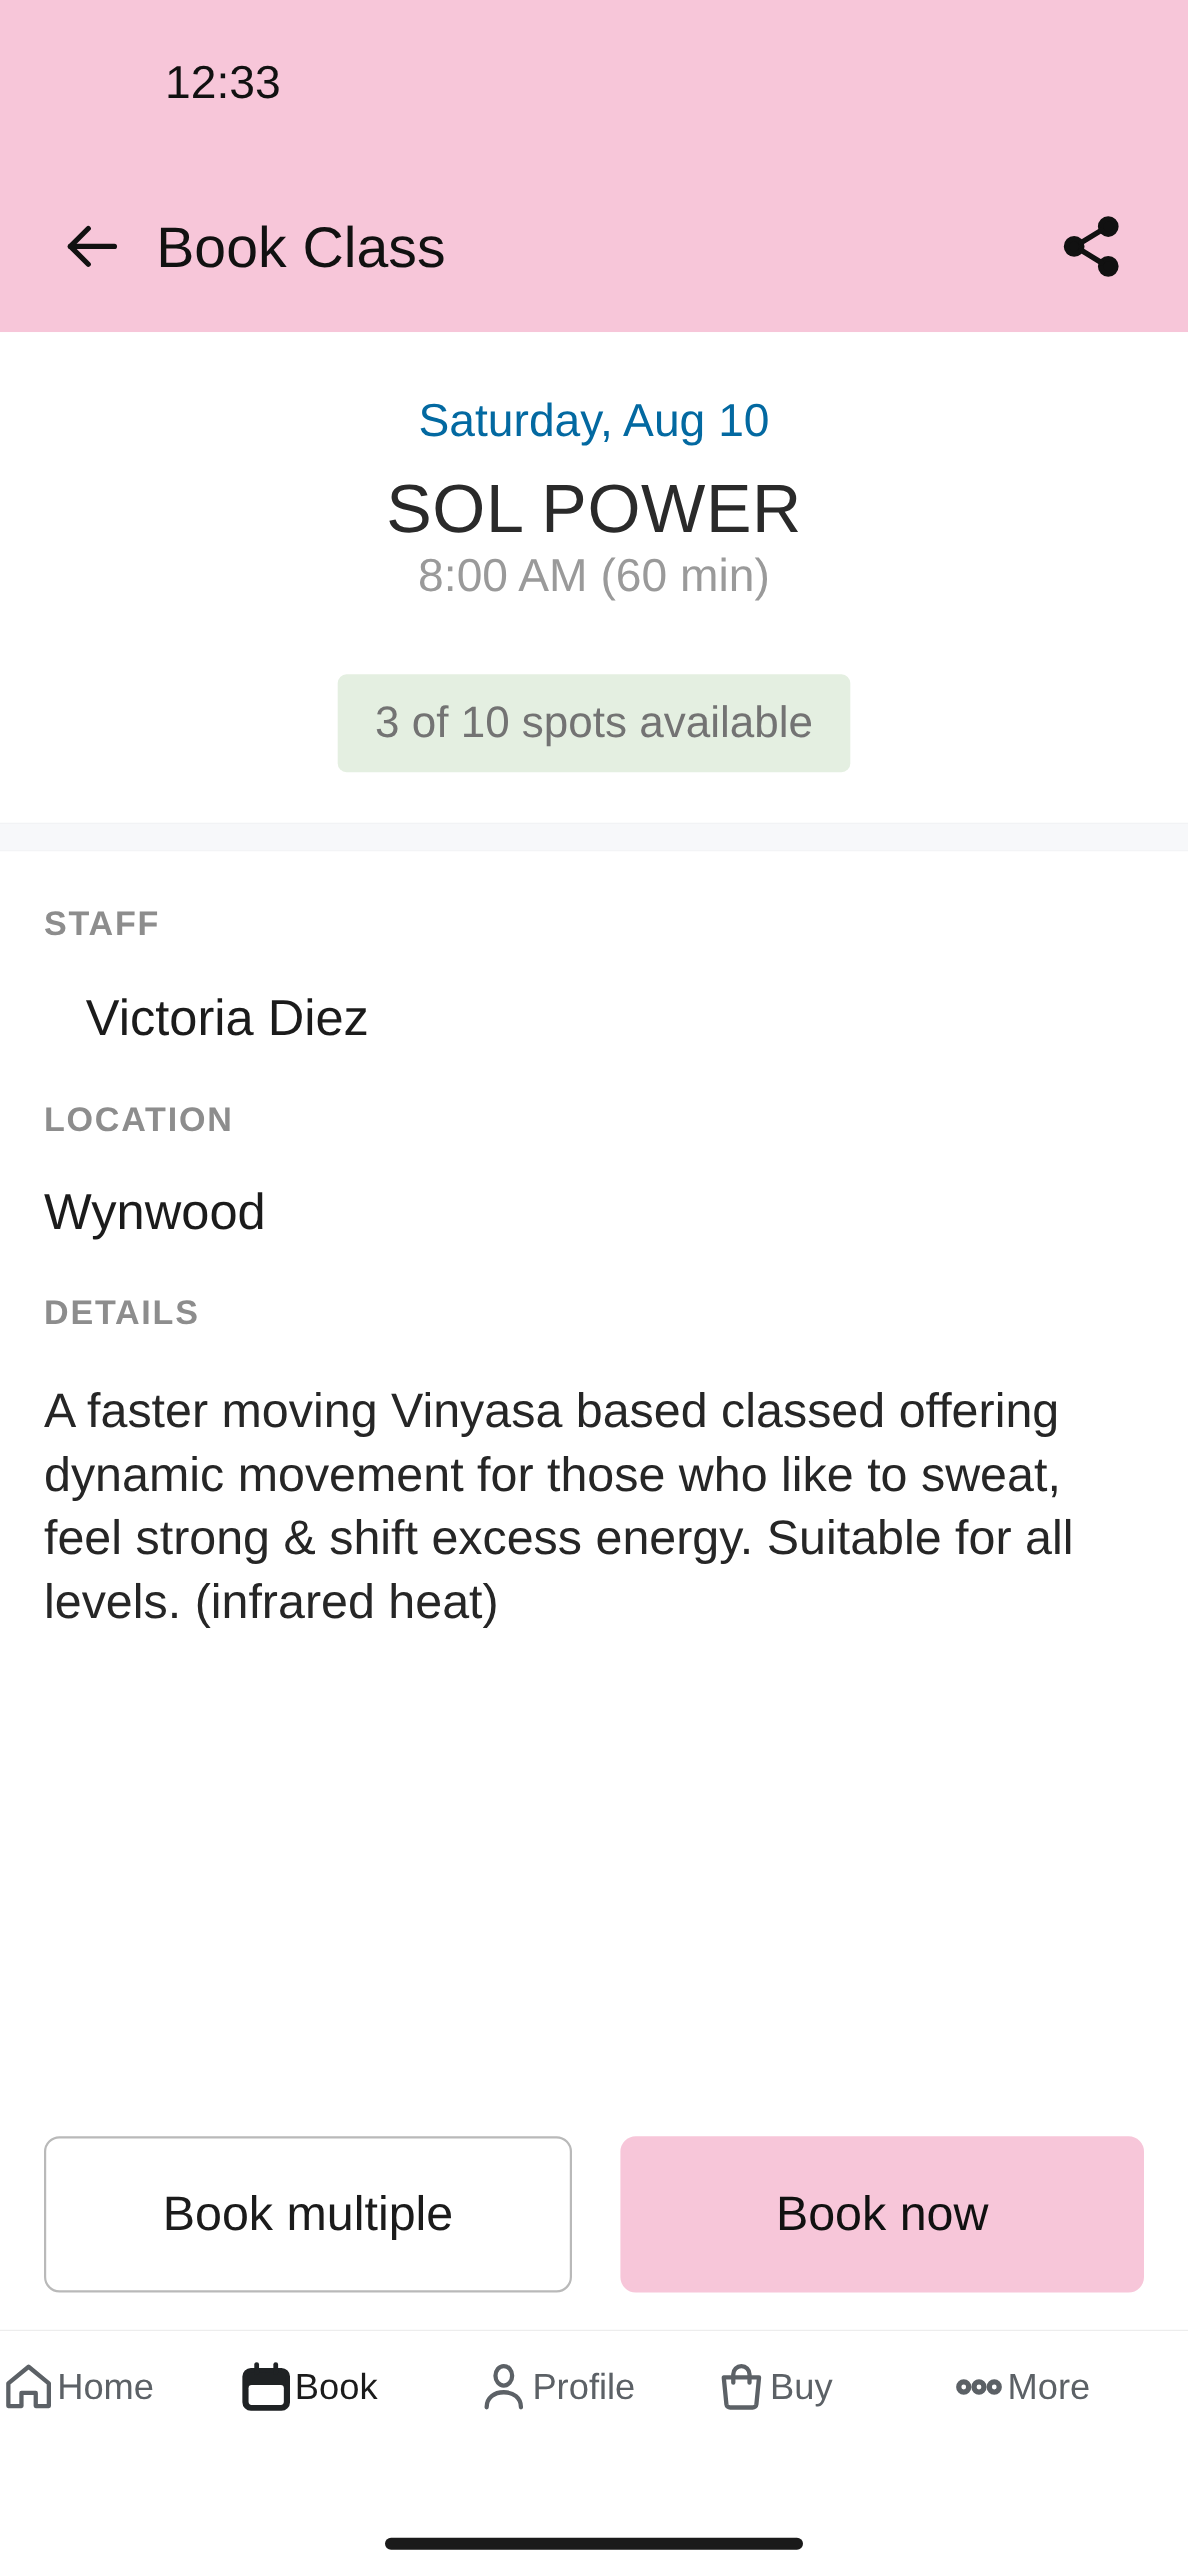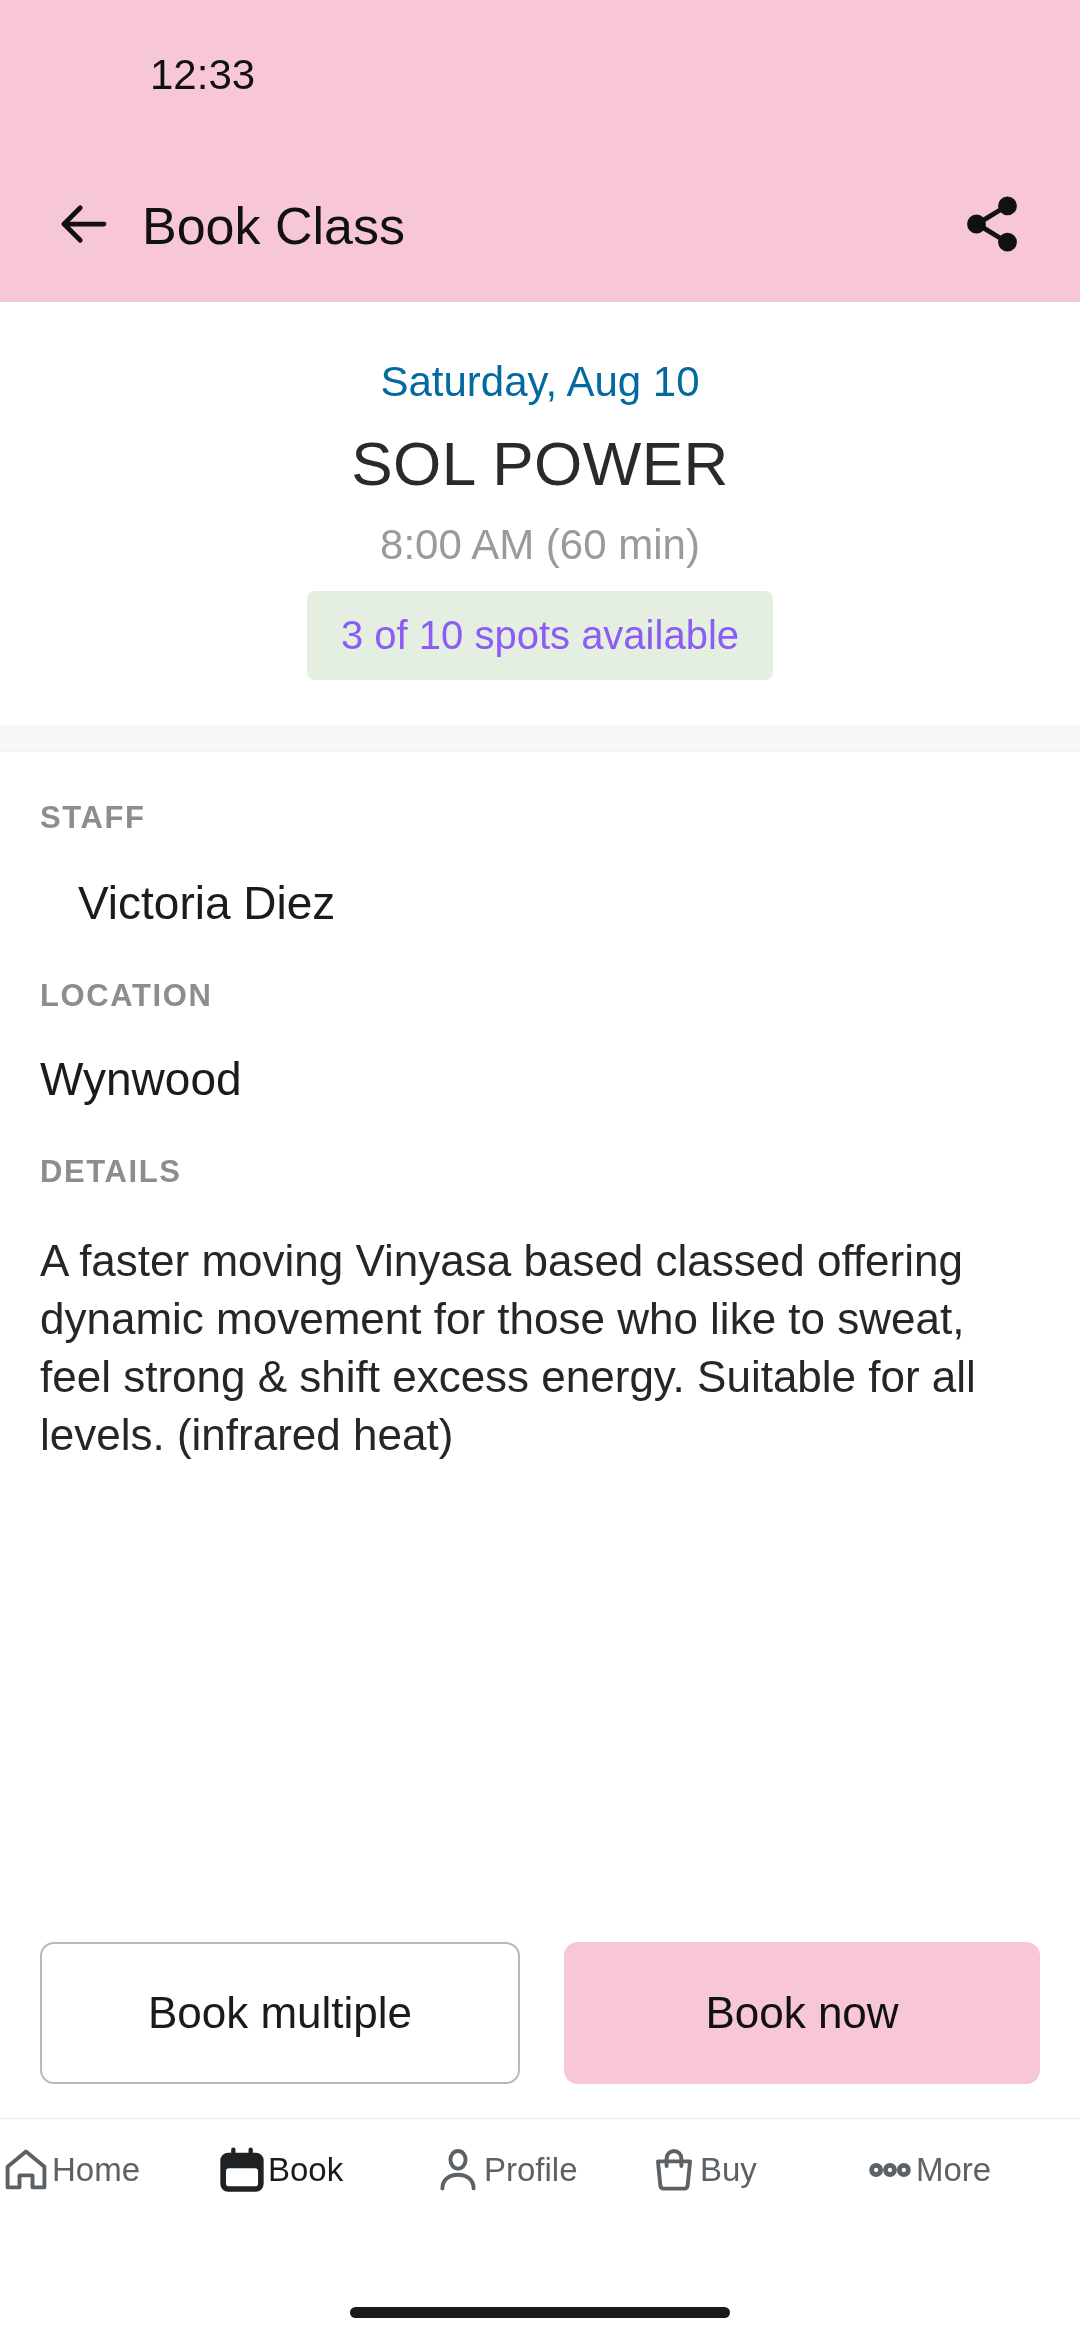--- a/index.html
+++ b/index.html
@@ -80,34 +80,34 @@
   }
   .hero-date {
     font-size: 42px;
     color: #0369a1;
     margin-bottom: 22px;
   }
   .hero-name {
     font-size: 62px;
     color: #2a2a2a;
     letter-spacing: 0.5px;
-    margin-bottom: 22px;
   }
   .hero-time {
     font-size: 42px;
     color: #9a9a9a;
     margin-bottom: 22px;
   }
   .spots-badge {
     display: inline-block;
     background: #e4efe1;
-    color: #8b5cf6;
+    color: #737373;
     font-size: 40px;
     padding: 22px 34px;
     border-radius: 8px;
+    margin-top: 44px;
   }
 
   
   .divider-band {
     background: #f7f8fa;
     height: 26px;
     border-top: 1px solid #f1f2f4;
     border-bottom: 1px solid #f1f2f4;
     flex: 0 0 auto;
   }

